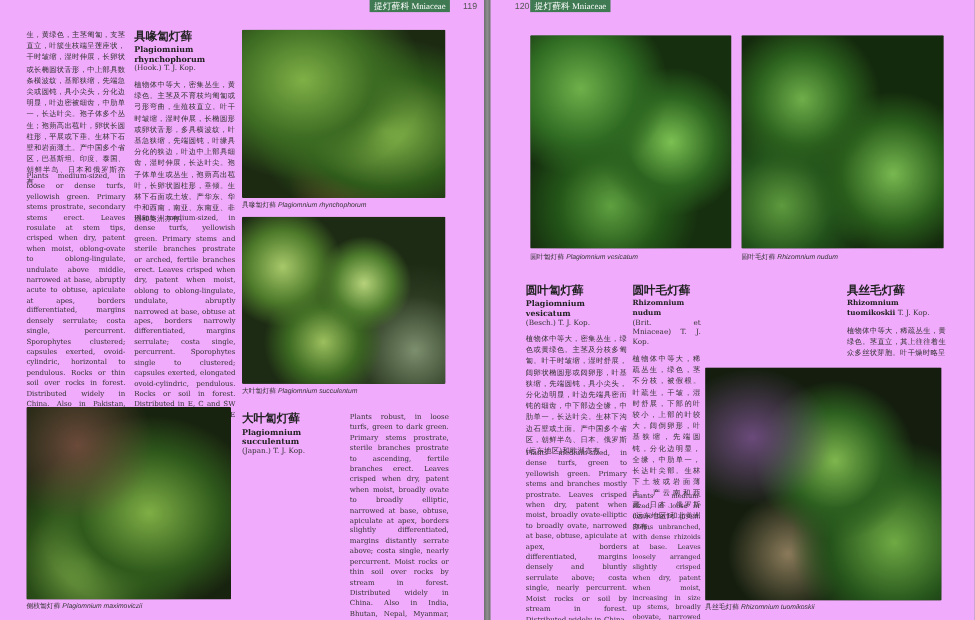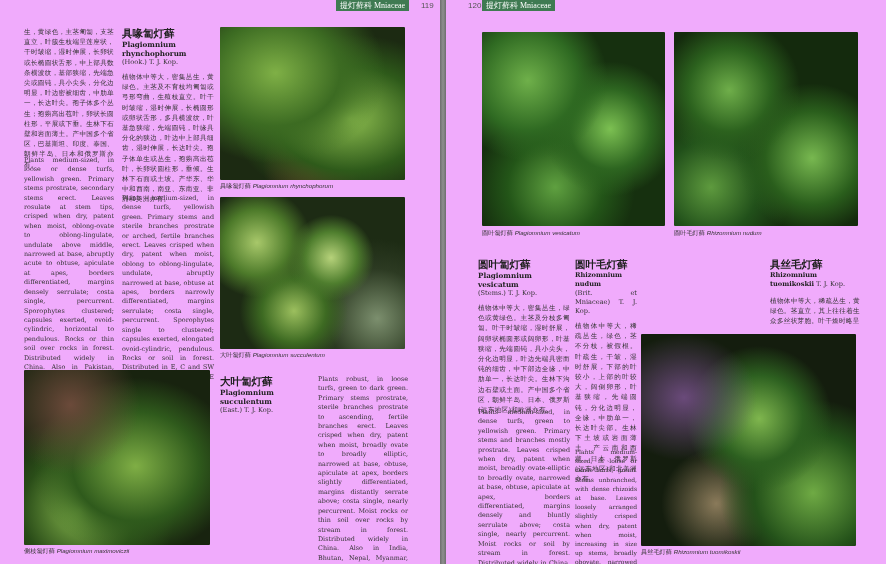--- a/index.html
+++ b/index.html
@@ -48,41 +48,41 @@
 
   <div class="photo p2" style="left:220px;top:197px;width:185px;height:152px;"></div>
   <div class="cap" style="left:220px;top:351px;"><span>大叶匐灯藓</span> <i>Plagiomnium succulentum</i></div>
 
   <div class="photo p3" style="left:24px;top:370px;width:186px;height:175px;"></div>
   <div class="cap" style="left:24px;top:547px;"><span>侧枝匐灯藓</span> <i>Plagiomnium maximoviczii</i></div>
 
   <div class="txt" style="left:220px;top:375px;width:92px;">
     <span class="title-zh">大叶匐灯藓</span>
     <span class="title-la">Plagiomnium succulentum</span>
-    <span class="author">(East.) T. J. Kop.</span>
+    <span class="author">(Japan.) T. J. Kop.</span>
   </div>
   <div class="txt" style="left:318px;top:375px;width:90px;">Plants robust, in loose turfs, green to dark green. Primary stems prostrate, sterile branches prostrate to ascending, fertile branches erect. Leaves crisped when dry, patent when moist, broadly ovate to broadly elliptic, narrowed at base, obtuse, apiculate at apex, borders slightly differentiated, margins distantly serrate above; costa single, nearly percurrent. Moist rocks or thin soil over rocks by stream in forest. Distributed widely in China. Also in India, Bhutan, Nepal, Myanmar, Vietnam, Thailand, Malaysia, the Philippines, Korean Peninsula, Japan and Indonesia.</div>
 </div>
 
 <div class="gutter"></div>
 
 <div class="page" id="page-right">
   <div class="pnum" style="left:10px;margin-left:12px;">120</div>
   <div class="hdr-tag" style="left:36px;">提灯藓科 Mniaceae</div>
 
   <div class="photo p4" style="left:36px;top:32px;width:183px;height:194px;"></div>
   <div class="cap" style="left:36px;top:229px;"><span>圆叶匐灯藓</span> <i>Plagiomnium vesicatum</i></div>
 
   <div class="photo p5" style="left:228px;top:32px;width:184px;height:194px;"></div>
   <div class="cap" style="left:228px;top:229px;"><span>圆叶毛灯藓</span> <i>Rhizomnium nudum</i></div>
 
   <div class="txt" style="left:32px;top:258px;width:92px;">
     <span class="title-zh">圆叶匐灯藓</span>
     <span class="title-la">Plagiomnium vesicatum</span>
-    <span class="author">(Stems.) T. J. Kop.</span>
+    <span class="author">(Besch.) T. J. Kop.</span>
     <div class="zh">植物体中等大，密集丛生，绿色或黄绿色。主茎及分枝多匍匐。叶干时皱缩，湿时舒展，阔卵状椭圆形或阔卵形，叶基狭缩，先端圆钝，具小尖头，分化边明显，叶边先端具密而钝的细齿，中下部边全缘，中肋单一，长达叶尖。生林下沟边石壁或土面。产中国多个省区，朝鲜半岛、日本、俄罗斯(远东地区)和欧洲亦有。</div>
   </div>
   <div class="txt" style="left:32px;top:408px;width:92px;">Plants medium-sized, in dense turfs, green to yellowish green. Primary stems and branches mostly prostrate. Leaves crisped when dry, patent when moist, broadly ovate-elliptic to broadly ovate, narrowed at base, obtuse, apiculate at apex, borders differentiated, margins densely and bluntly serrulate above; costa single, nearly percurrent. Moist rocks or soil by stream in forest. Distributed widely in China. Also in Korean Peninsula, Japan, Russia (Far East) and Europe.</div>
 
   <div class="txt" style="left:129px;top:258px;width:62px;">
     <span class="title-zh">圆叶毛灯藓</span>
     <span class="title-la" style="font-size:6.6px;">Rhizomnium nudum</span>
     <span class="author">(Brit. et Mniaceae) T. J. Kop.</span>
     <div class="zh">植物体中等大，稀疏丛生，绿色，茎不分枝，被假根。叶疏生，干皱，湿时舒展，下部的叶较小，上部的叶较大，阔倒卵形，叶基狭缩，先端圆钝，分化边明显，全缘，中肋单一，长达叶尖部。生林下土坡或岩面薄土。产云南和西藏，日本、俄罗斯(远东地区)和北美洲亦有。</div>
   </div>

